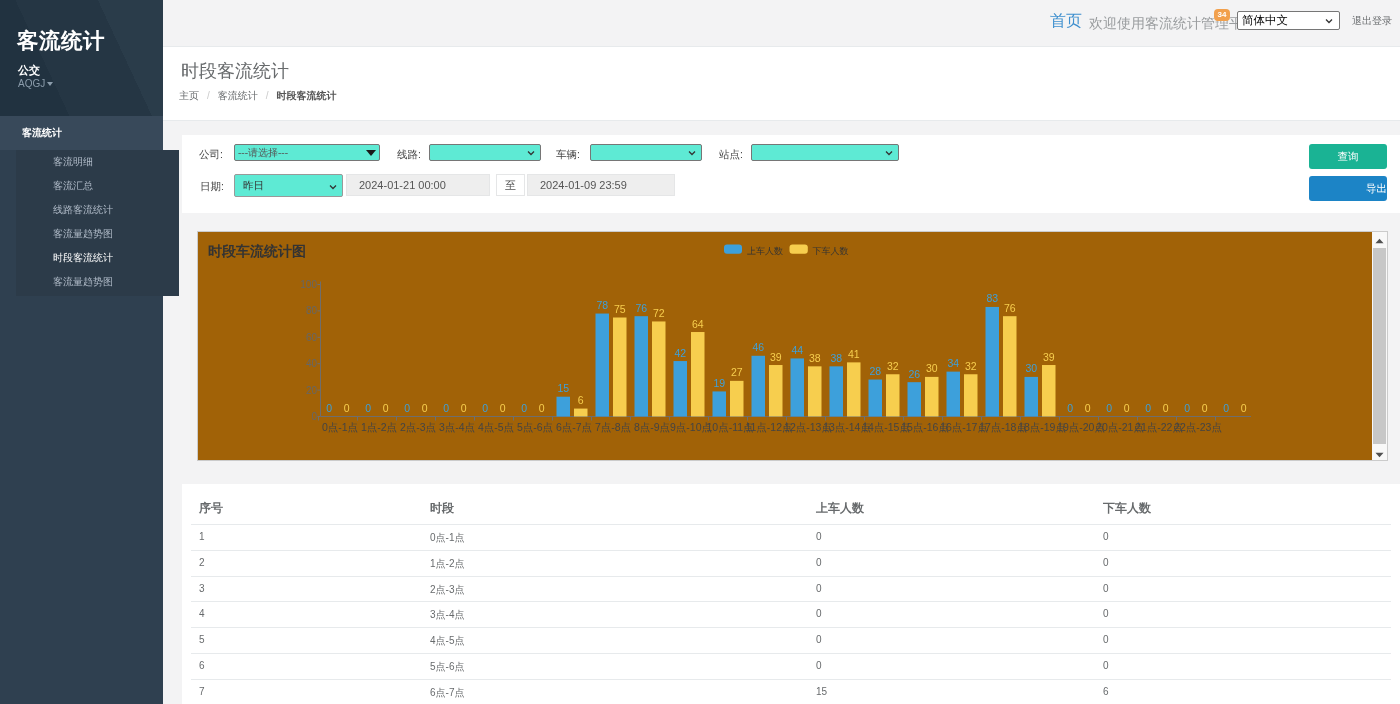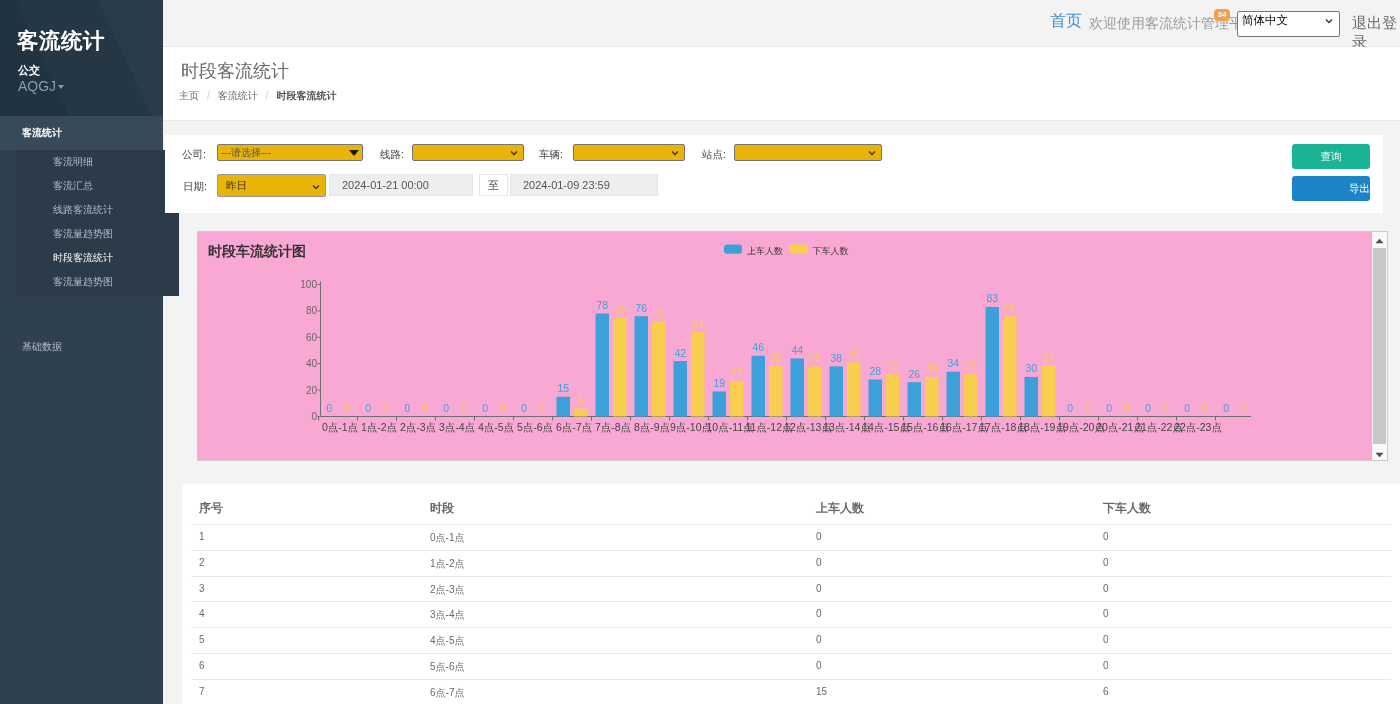--- a/index.html
+++ b/index.html
@@ -7,54 +7,54 @@
 body { font-family:"Liberation Sans", sans-serif; background:#f3f3f4; position:relative; }
 
 
 #sidebar { position:absolute; left:0; top:0; width:163px; height:704px; background:#2f4050; }
 #navhead { position:absolute; left:0; top:0; width:163px; height:116px;
   background:
     linear-gradient(245deg, #2a3c4a 0%, #2a3c4a 30%, #253644 30%, #253644 68%, #213240 68%, #213240 100%);
 }
 #navhead h1 { position:absolute; left:17px; top:26px; color:#fff; font-size:21.5px; font-weight:bold; letter-spacing:0.5px; }
 #navhead .line2 { position:absolute; left:18px; top:63px; color:#fff; font-size:11px; font-weight:bold; }
-#navhead .line3 { position:absolute; left:18px; top:78px; color:#8b9cab; font-size:14px; }
+#navhead .line3 { position:absolute; left:18px; top:78px; color:#8b9cab; font-size:10px; }
 .caret-s { display:inline-block; width:0; height:0; border-left:3.5px solid transparent; border-right:3.5px solid transparent; border-top:4px solid #8b9cab; vertical-align:middle; margin-left:2px; }
 .mi1 { position:absolute; left:0; width:163px; height:34px; line-height:34px; padding-left:22px; font-size:10px; color:#b0bbc8; }
 #mi-active { top:116px; background:#38495a; color:#fff; font-weight:bold; }
 #submenu { position:absolute; left:16px; top:150px; width:163px; height:146px; background:#2c3b49; }
 .mi2 { position:absolute; left:37px; font-size:10px; color:#b0bbc8; height:24px; line-height:24px; }
 #mi-dev { top:296px; } #mi-base { top:330px; }
 
 
 #topbar { position:absolute; left:163px; top:0; width:1237px; height:47px; background:#f3f3f4; border-bottom:1px solid #e7eaec; }
 #tb-home { position:absolute; left:887px; top:11px; font-size:16px; color:#3e8fce; }
 #tb-welcome { position:absolute; left:926px; top:15px; font-size:14px; color:#999c9e; }
 #tb-badge { position:absolute; left:1051px; top:9px; width:16px; height:12px; background:#f2a04c; border-radius:4px; color:#fff; font-size:8px; text-align:center; line-height:12px; font-weight:bold; }
-#tb-select { position:absolute; left:1074px; top:11px; width:103px; height:26px; background:#fff; border:1px solid #767676; border-radius:2px; font-size:11.5px; color:#000; line-height:17px; padding-left:4px; }
-#tb-logout { position:absolute; left:1189px; top:14px; font-size:15px; color:#676a6c;font-family:Liberation Serif, serif; }
+#tb-select { position:absolute; left:1074px; top:11px; width:103px; height:19px; background:#fff; border:1px solid #767676; border-radius:2px; font-size:11.5px; color:#000; line-height:17px; padding-left:4px; }
+#tb-logout { position:absolute; left:1189px; top:14px; font-size:10px; color:#676a6c;font-family:Liberation Serif, serif; }
 
 
 #heading { position:absolute; left:163px; top:47px; width:1237px; height:74px; background:#fff; border-bottom:1px solid #e7eaec; }
 #heading h2 { position:absolute; left:18px; top:12px; font-size:18px; font-weight:normal; color:#676a6c; }
 #crumb { position:absolute; left:16px; top:42px; font-size:10px; color:#676a6c; }
 #crumb b { color:#555; font-size:10px; }
 #crumb .sep { color:#ccc; padding:0 8px; }
 
 
-#filter { position:absolute; left:165px; top:135px; width:1218px; height:78px; background:#fff; }
+#filter { position:absolute; left:182px; top:135px; width:1218px; height:78px; background:#fff; }
 .flabel { position:absolute; font-size:10.5px; color:#444; }
-.fsel { position:absolute; background:#eab308; border:1px solid #767676; border-radius:2px; height:17px;font-family:Liberation Serif, serif; }
+.fsel { position:absolute; background:#5eead4; border:1px solid #767676; border-radius:2px; height:17px;font-family:Liberation Serif, serif; }
 .chev { position:absolute; width:8px; height:8px; }
 .ftri { position:absolute; width:0; height:0; border-left:5px solid transparent; border-right:5px solid transparent; border-top:6.5px solid #1a1a1a; }
 .finput { position:absolute; height:22px; background:#eee; border:1px solid #e5e6e7; font-size:11px; color:#555; line-height:20px; }
 .btn { position:absolute; left:1127px; width:78px; height:25px; border-radius:3px; color:#fff; font-size:10.5px; text-align:center; line-height:25px; }
 
 
-#chartpanel { position:absolute; left:197px; top:231px; width:1191px; height:230px; background:#f9a8d4; border:1px solid #cbcbcb; }
+#chartpanel { position:absolute; left:197px; top:231px; width:1191px; height:230px; background:#a16207; border:1px solid #cbcbcb; }
 #chartsb { position:absolute; right:0; top:0; width:15px; height:228px; background:#f8f8f8; }
 #chartsb .arr { position:absolute; left:0; width:15px; height:15px; text-align:center; }
 #chartsb .thumb { position:absolute; left:1px; width:13px; top:16px; height:196px; background:#c7c7c7; }
 
 
 #tablepanel { position:absolute; left:182px; top:484px; width:1218px; height:220px; background:#fff; }
 .th { position:absolute; font-size:12px; font-weight:bold; color:#676a6c; }
 .td { position:absolute; font-size:10px; color:#676a6c; }
 .rline { position:absolute; left:9px; width:1200px; height:1px; background:#e7eaec; }
 </style>
@@ -69,21 +69,20 @@
   </div>
   <div class="mi1" id="mi-active">客流统计</div>
   <div id="submenu">
     <div class="mi2" style="top:0">客流明细</div>
     <div class="mi2" style="top:24px">客流汇总</div>
     <div class="mi2" style="top:48px">线路客流统计</div>
     <div class="mi2" style="top:72px">客流量趋势图</div>
     <div class="mi2" style="top:96px; color:#fff;">时段客流统计</div>
     <div class="mi2" style="top:120px">客流量趋势图</div>
   </div>
-  <div class="mi1" id="mi-base">基础数据</div>
 </div>
 
 <div id="topbar">
   <div id="tb-home">首页</div>
   <div id="tb-welcome">欢迎使用客流统计管理平台</div>
   <div id="tb-badge">34</div>
   <div id="tb-select">简体中文
     <svg class="chev" style="right:6px; top:5px;" viewBox="0 0 8 8">
         <path d="M1 2.5 L4 5.5 L7 2.5" fill="none" stroke="#333" stroke-width="1.3"></path>
       </svg>

